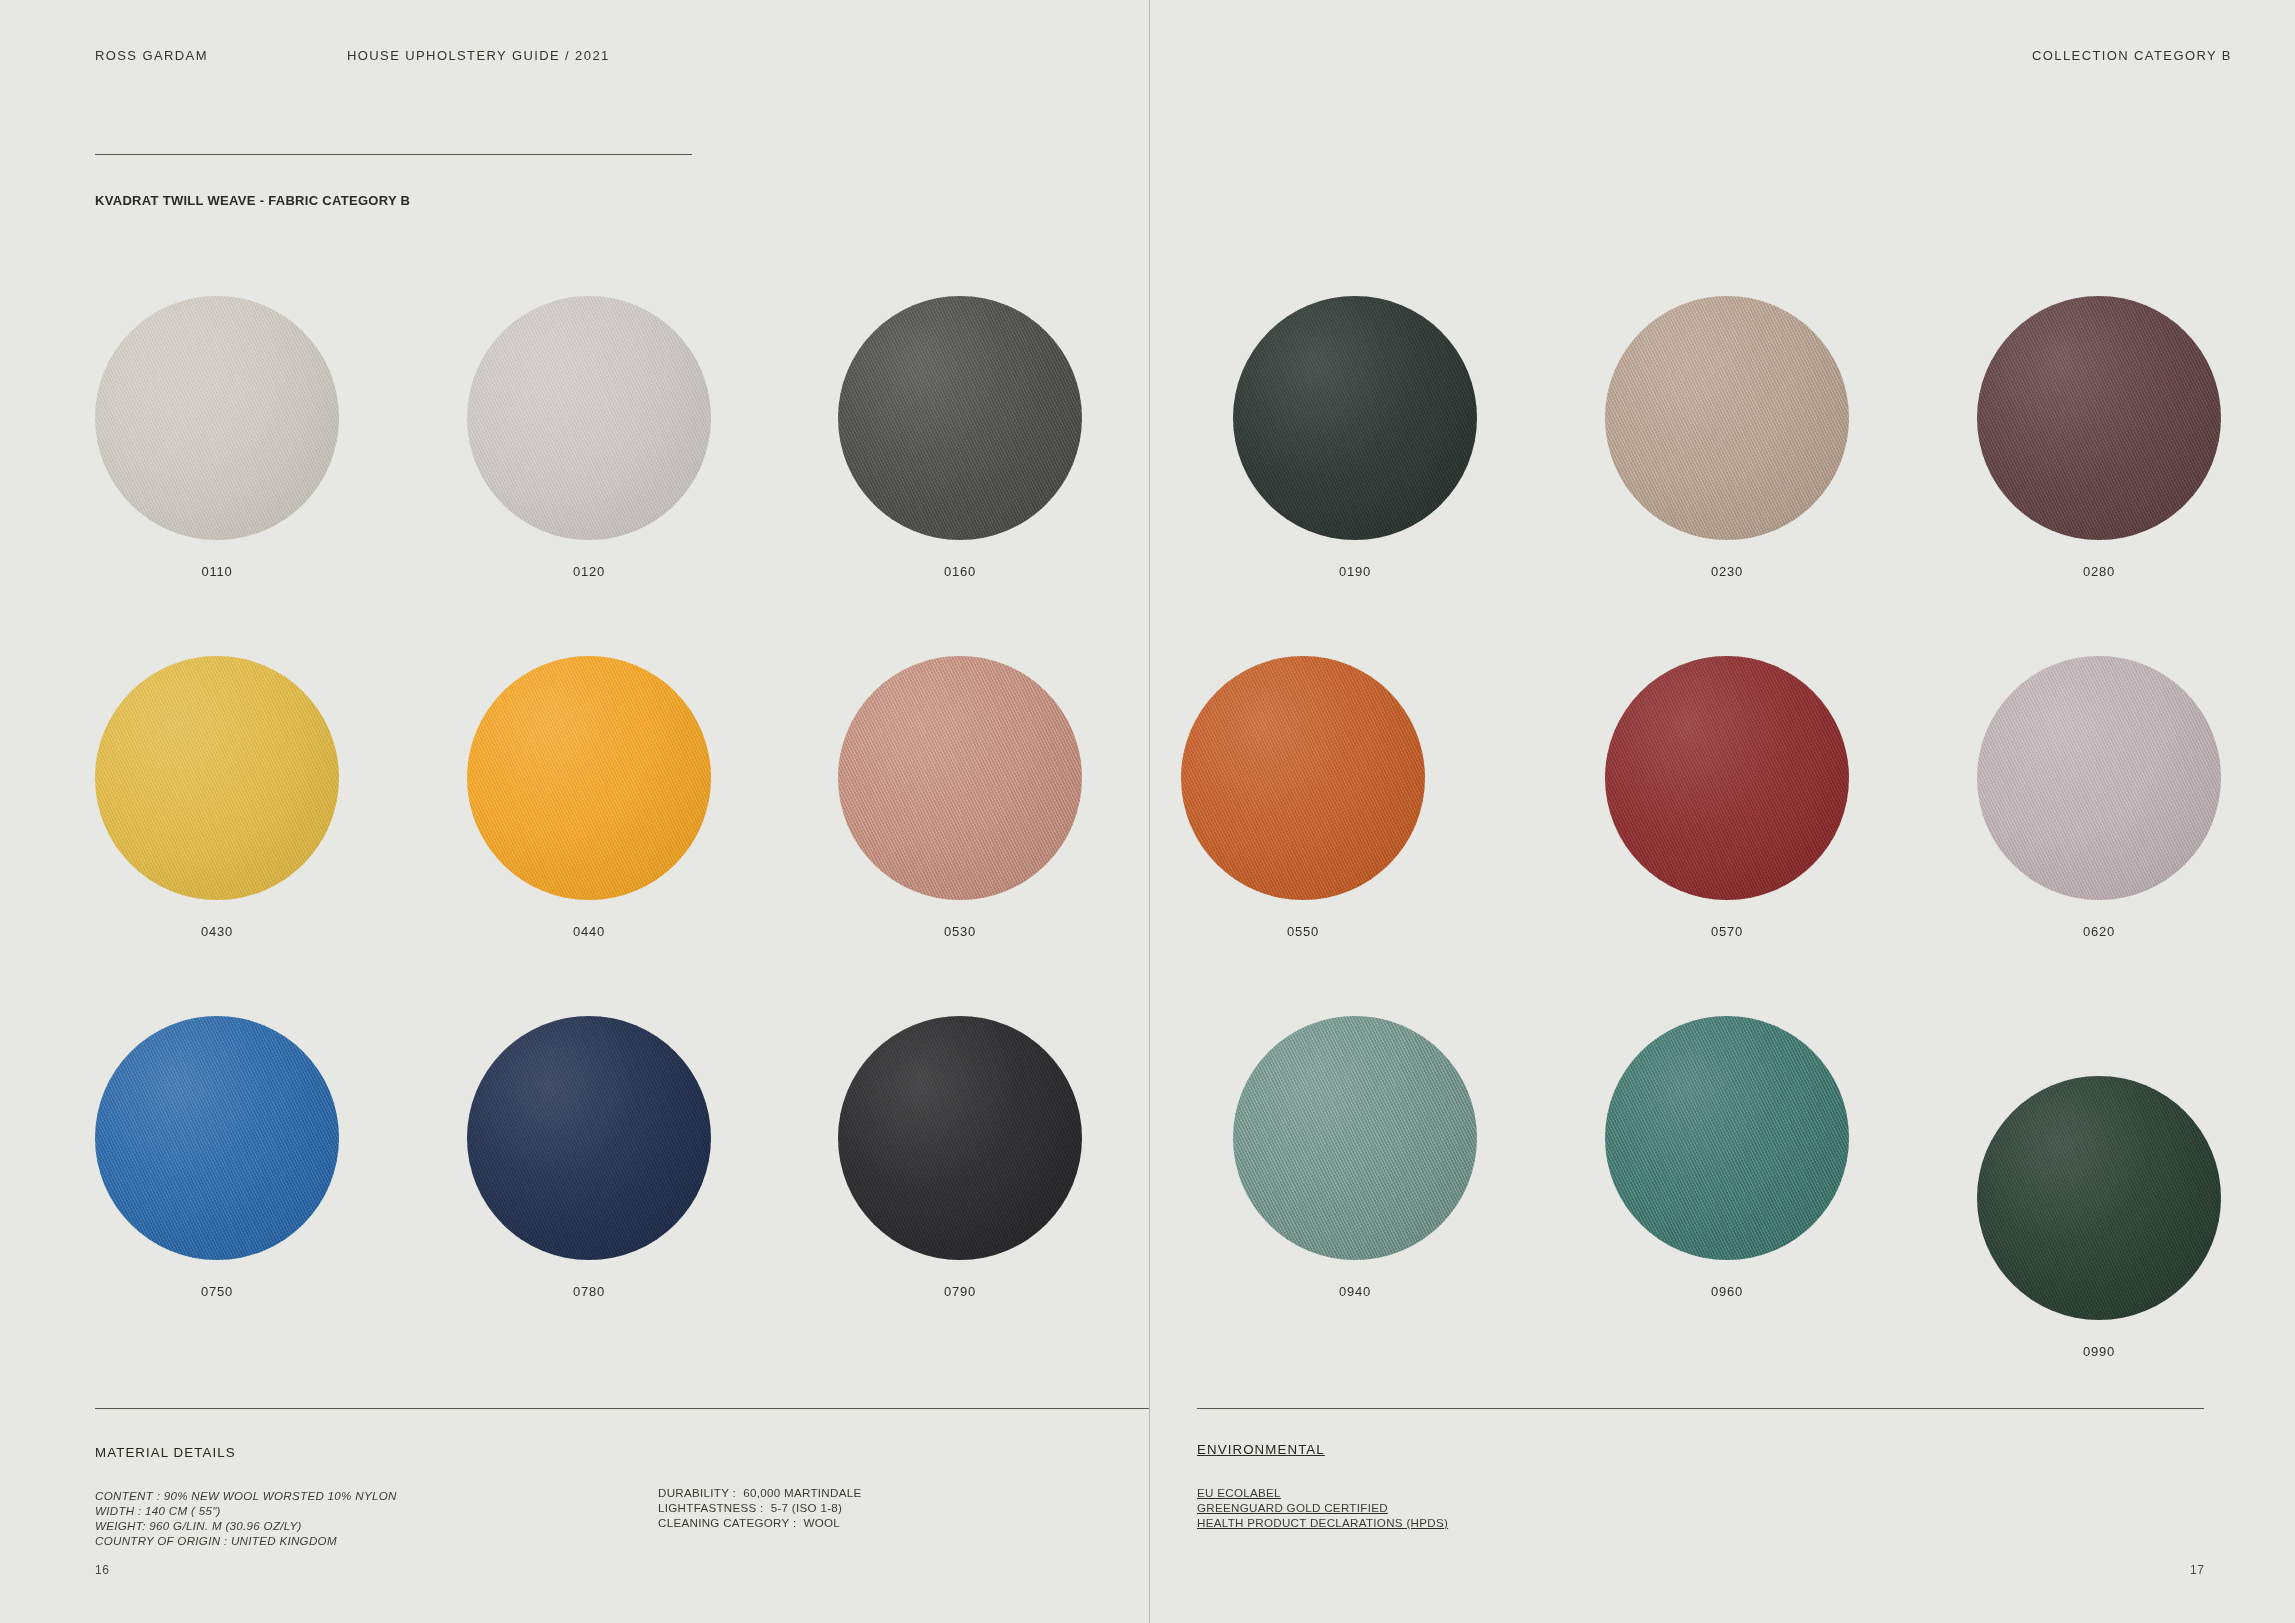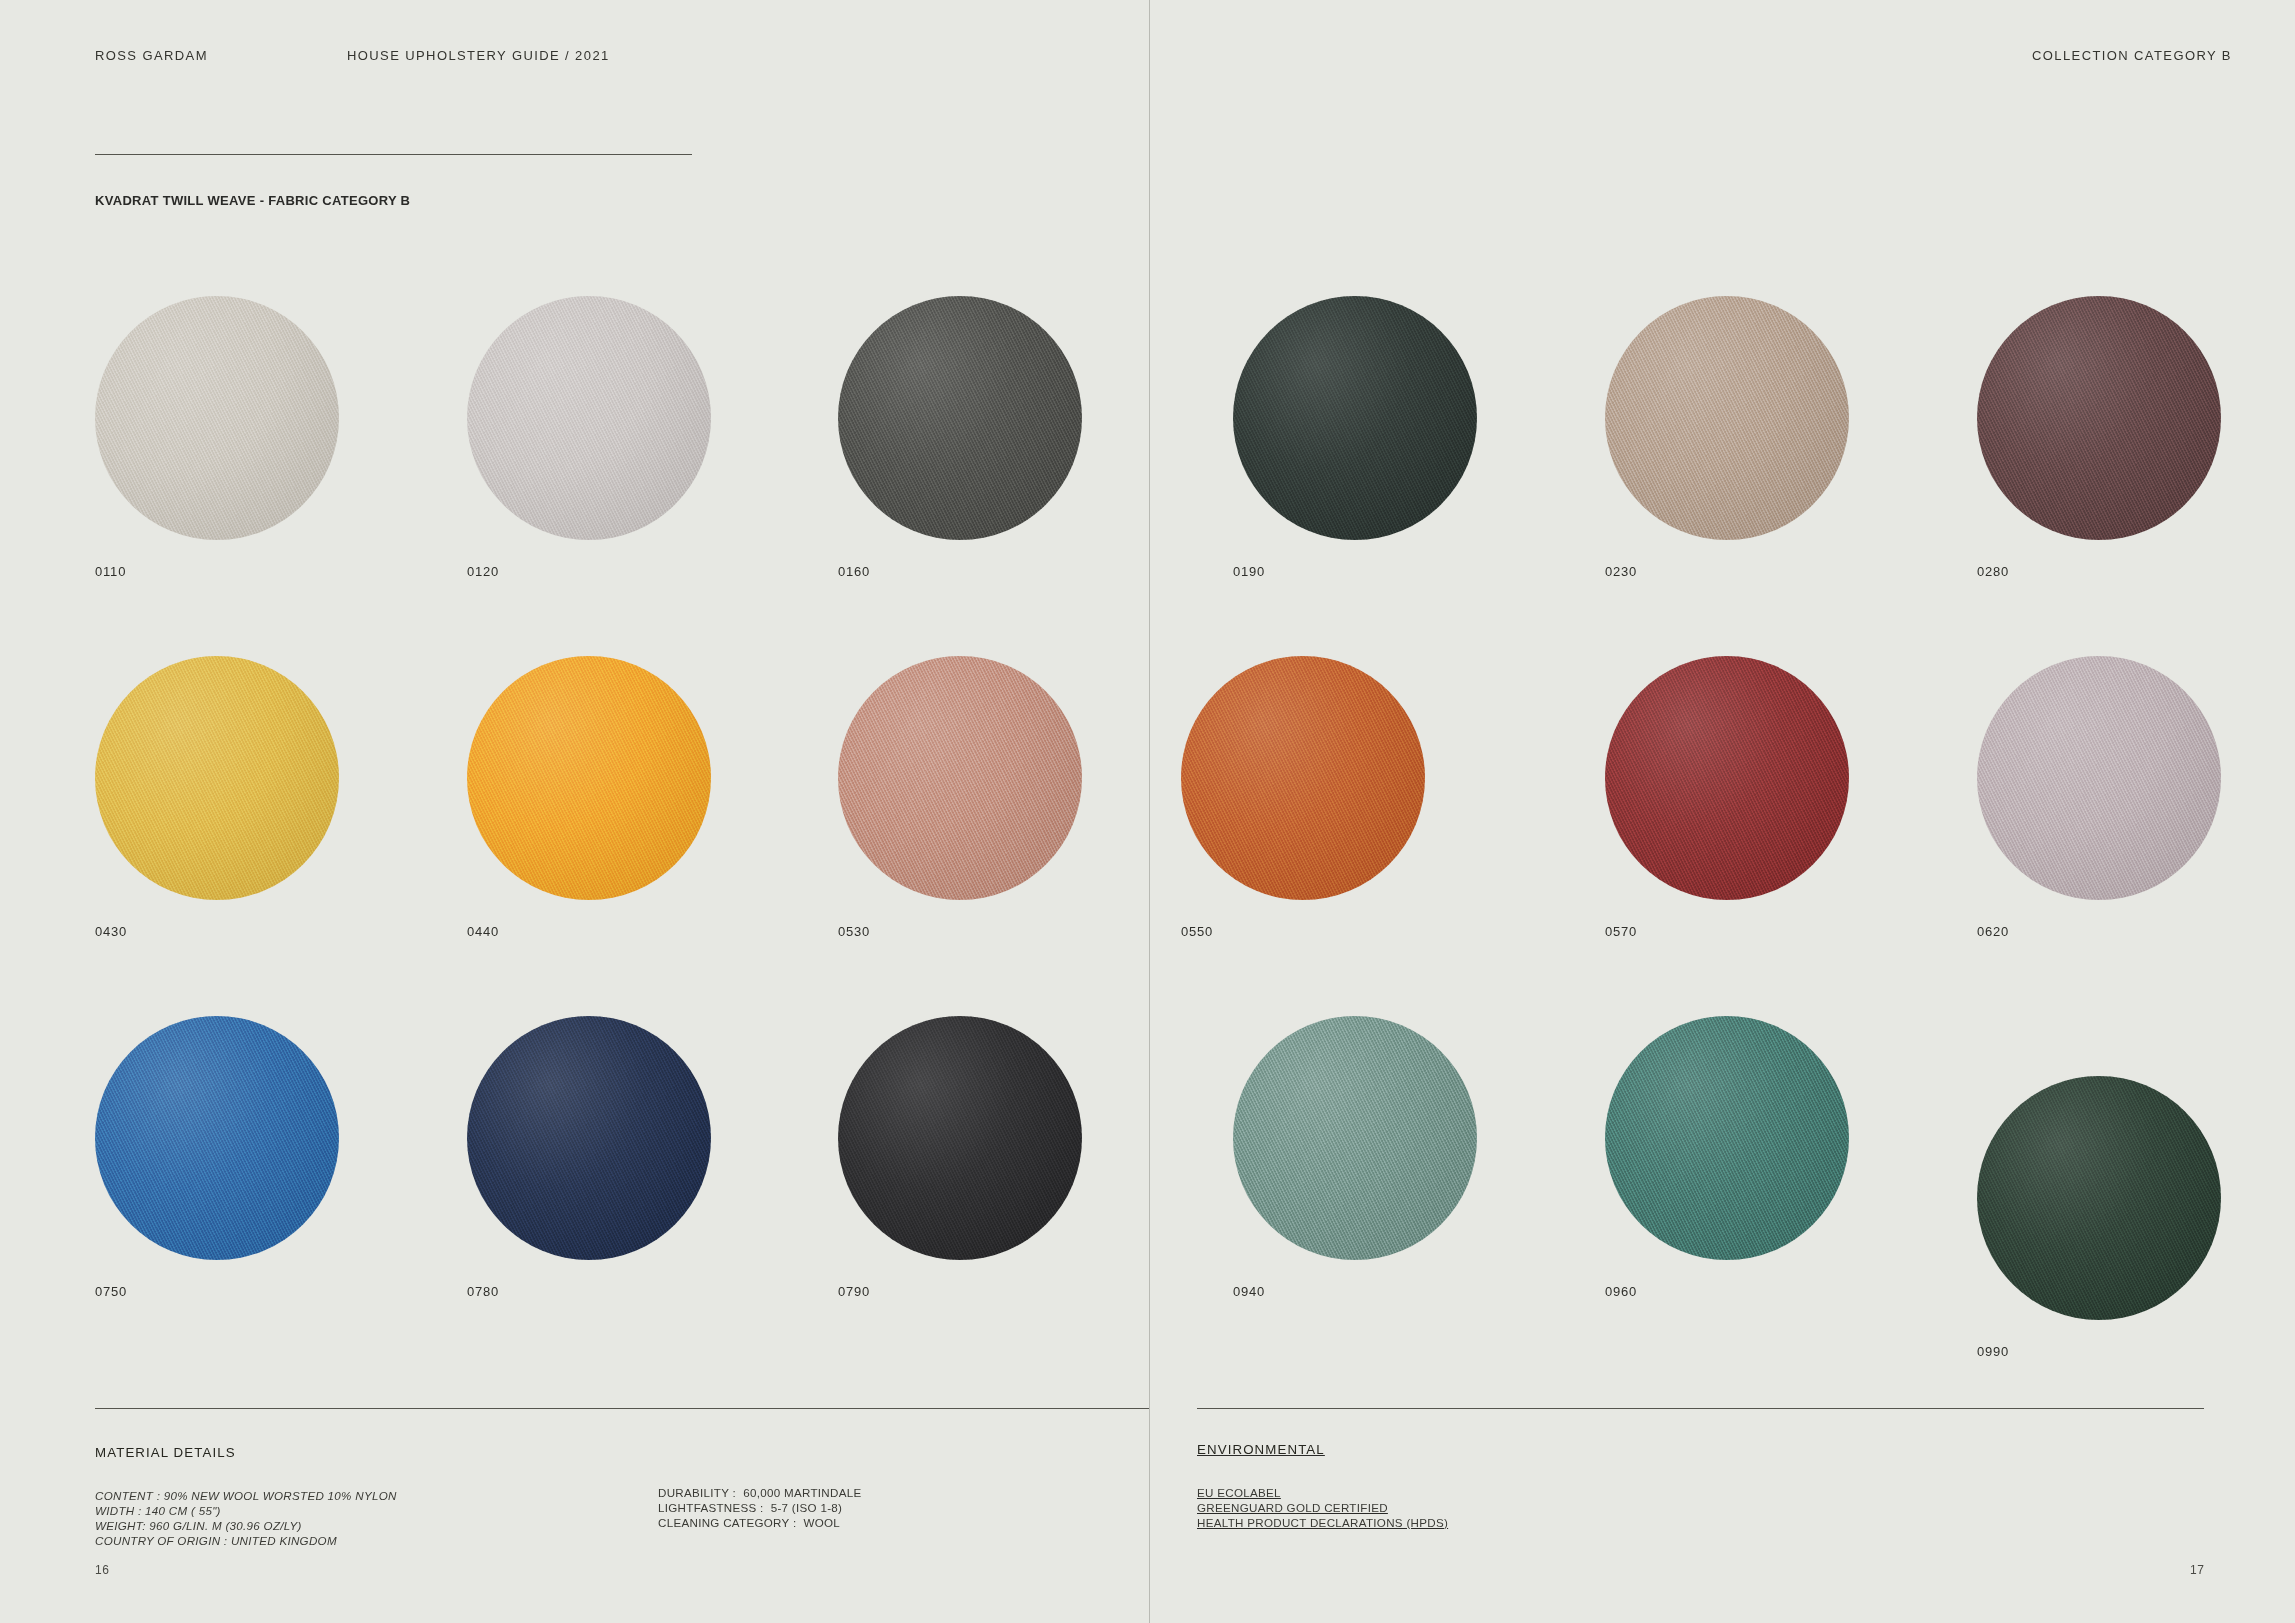--- a/index.html
+++ b/index.html
@@ -67,21 +67,21 @@
   .swatch .sheen {
     position:absolute; inset:0;
     background:radial-gradient(ellipse at 34% 28%,
       rgba(255,255,255,0.14) 0%,
       rgba(255,255,255,0.04) 42%,
       rgba(0,0,0,0.05) 78%,
       rgba(0,0,0,0.10) 100%);
   }
   .swatch-label {
     margin-top:24px;
-    text-align:left;
+    text-align:center;
     font-size:13px;
     letter-spacing:0.8px;
     color:#2f2f2b;
   }
 
   
   .foot { position:absolute; }
   .foot-h {
     font-size:13.3px; letter-spacing:1.1px; color:#26261f; white-space:nowrap;
   }

